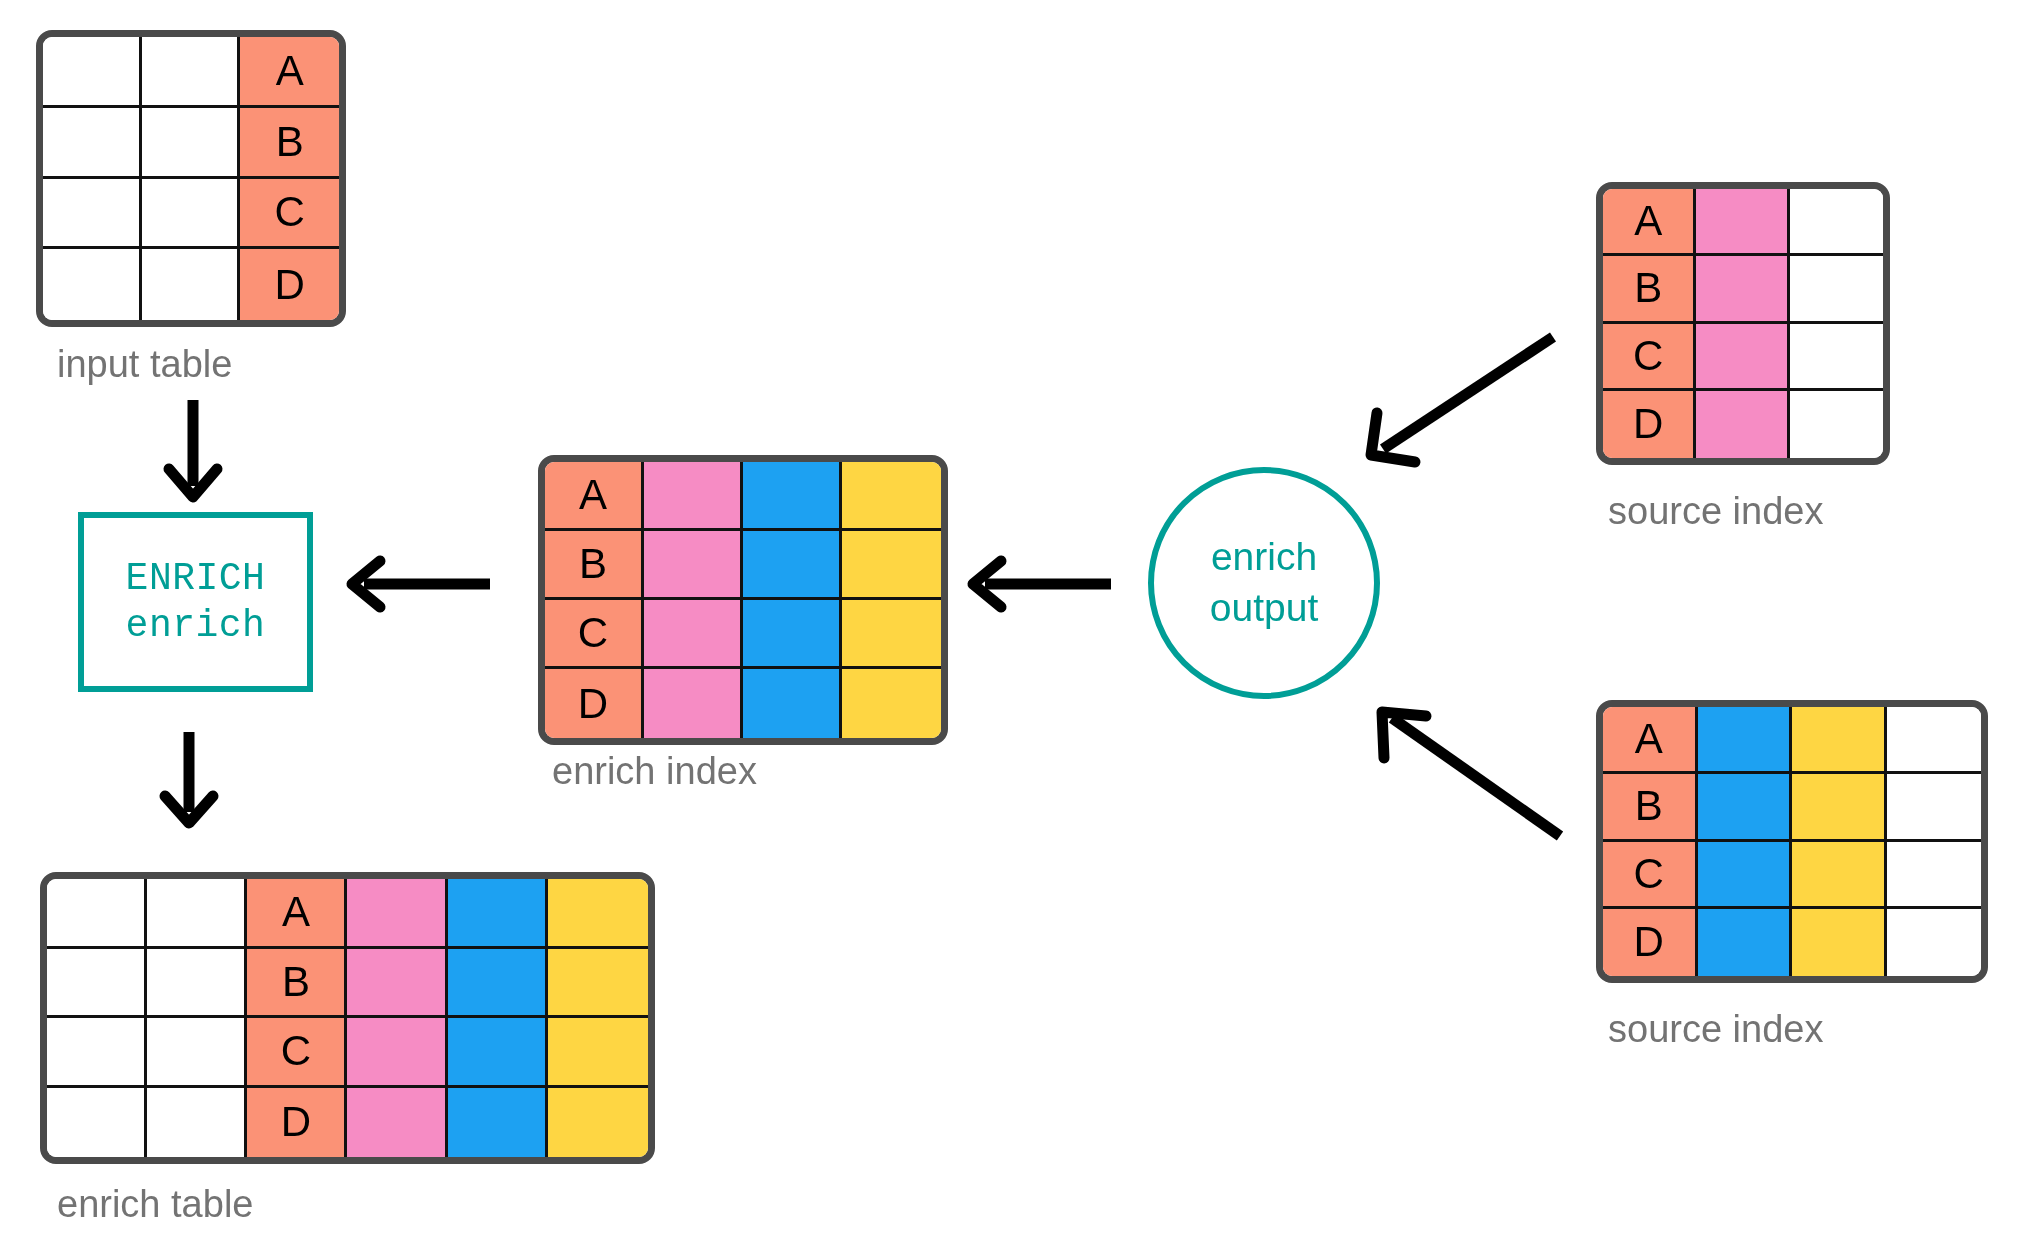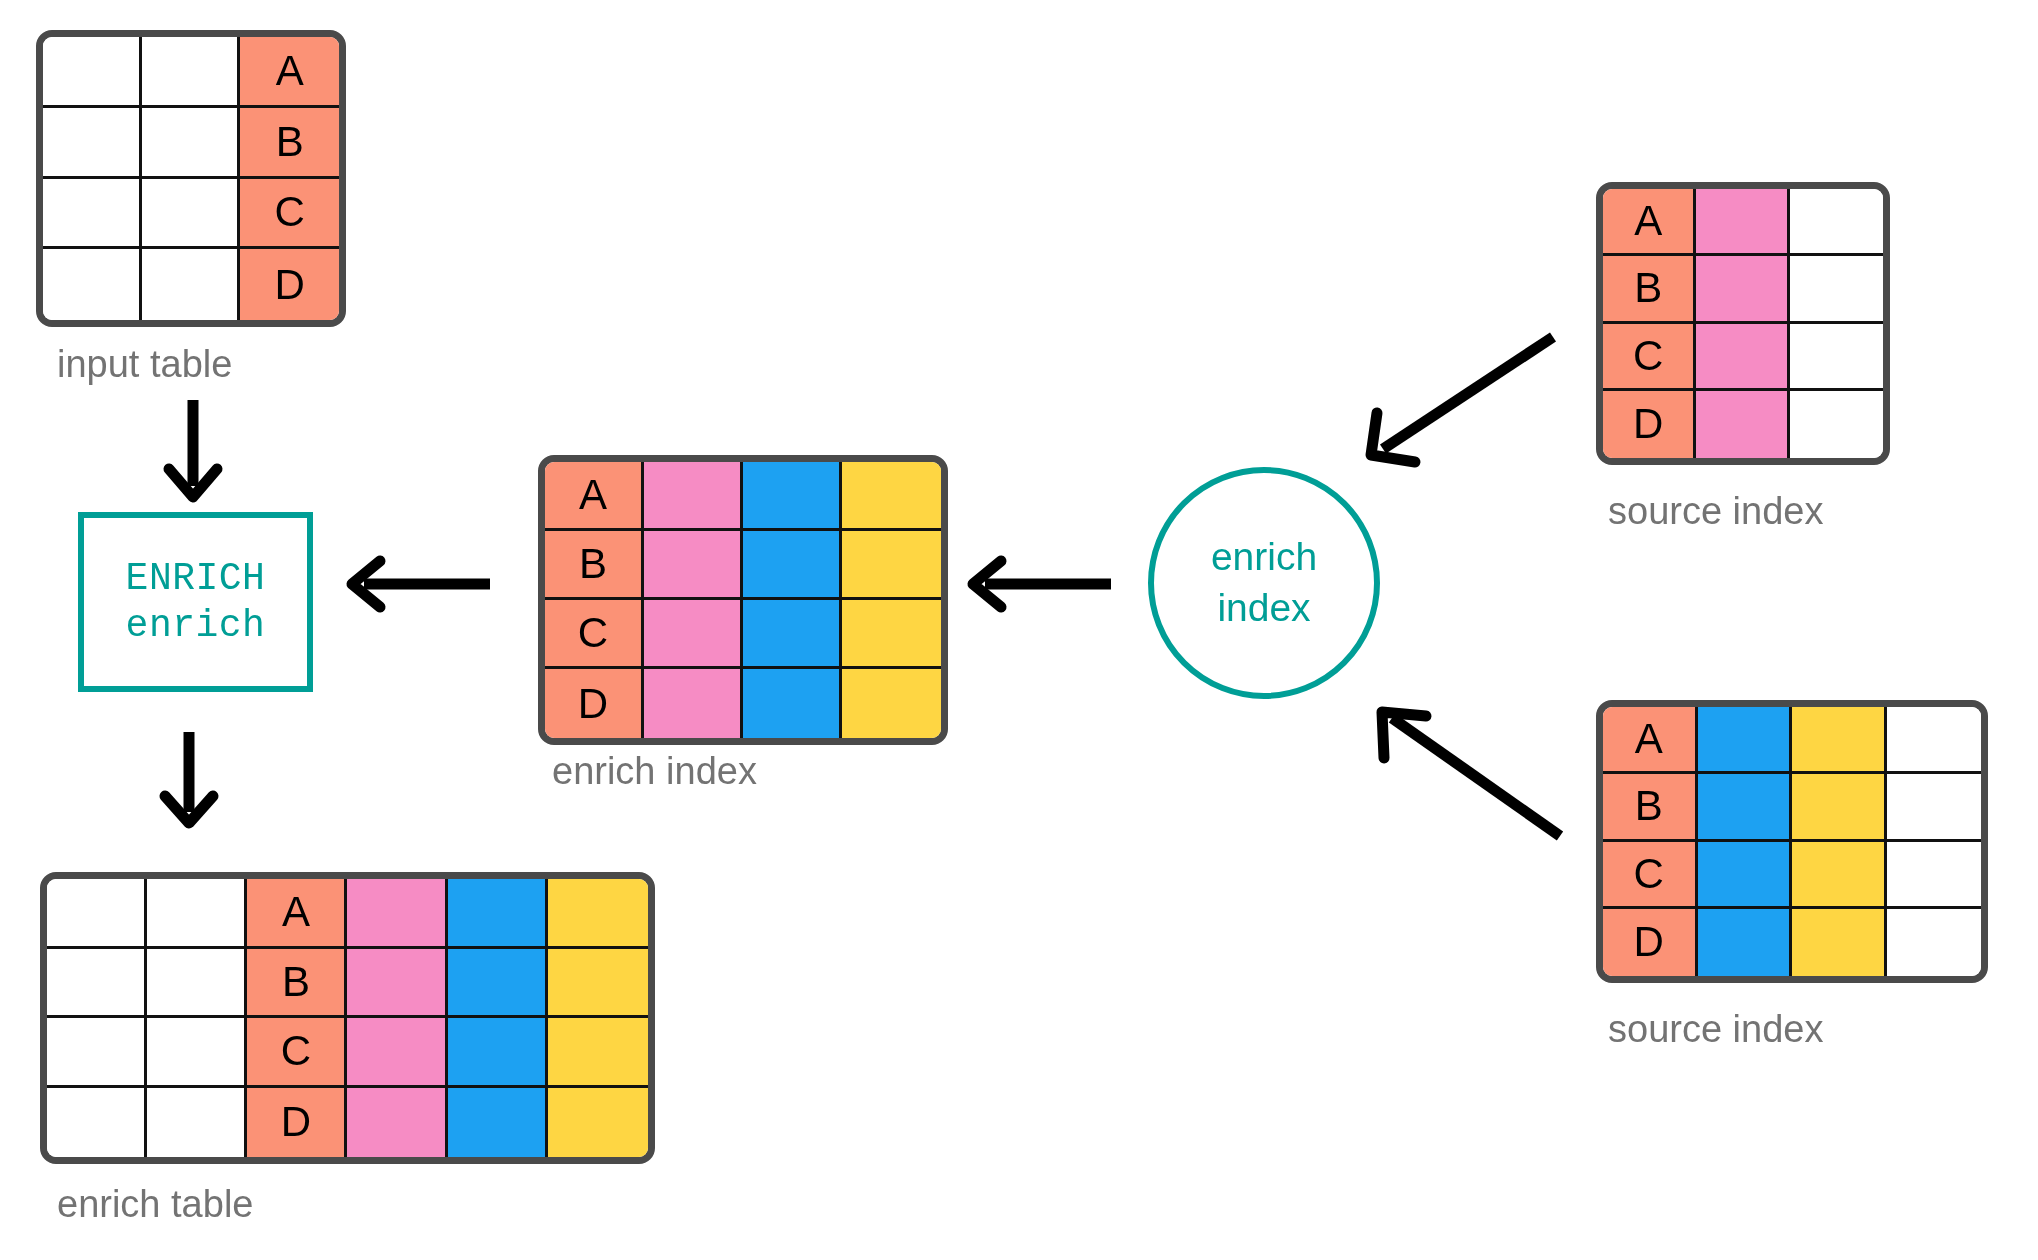--- a/index.html
+++ b/index.html
@@ -146,21 +146,21 @@
 
   <div class="arrow" style="left:965px;top:556px;width:148px;height:58px;">
     <svg width="148" height="58" viewBox="0 0 148 58">
       <line x1="146" y1="28" x2="20" y2="28" stroke="#000" stroke-width="11" stroke-linecap="butt"></line>
       <path d="M 36 5 L 8 28 L 36 51" fill="none" stroke="#000" stroke-width="11" stroke-linecap="round" stroke-linejoin="round"></path>
     </svg>
   </div>
 
   <div class="circle" style="left:1148px;top:467px;width:232px;height:232px;">
     <div class="ln">enrich</div>
-    <div class="ln">index</div>
+    <div class="ln">output</div>
   </div>
 
   <div class="arrow" style="left:1355px;top:325px;width:210px;height:145px;">
     <svg width="210" height="145" viewBox="0 0 210 145">
       <line x1="198" y1="12" x2="28" y2="124" stroke="#000" stroke-width="11" stroke-linecap="butt"></line>
       <path d="M 22 88 L 16 130 L 60 137" fill="none" stroke="#000" stroke-width="11" stroke-linecap="round" stroke-linejoin="round"></path>
     </svg>
   </div>
 
   <div class="tbl" id="source-index-top-table" style="left:1596px;top:182px;width:294px;height:283px;">

